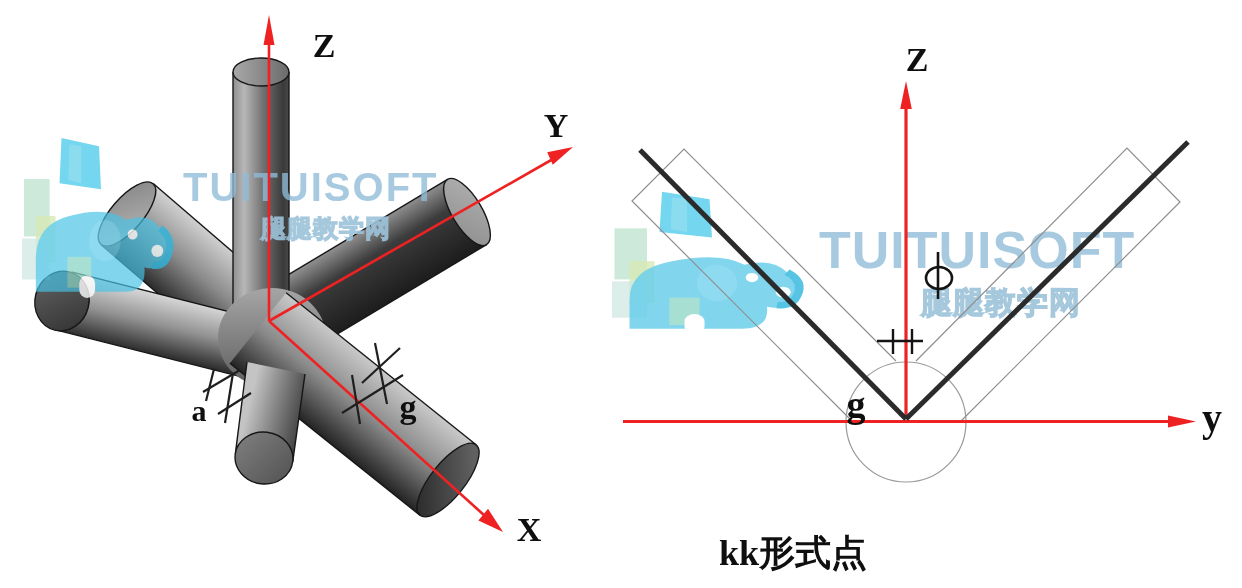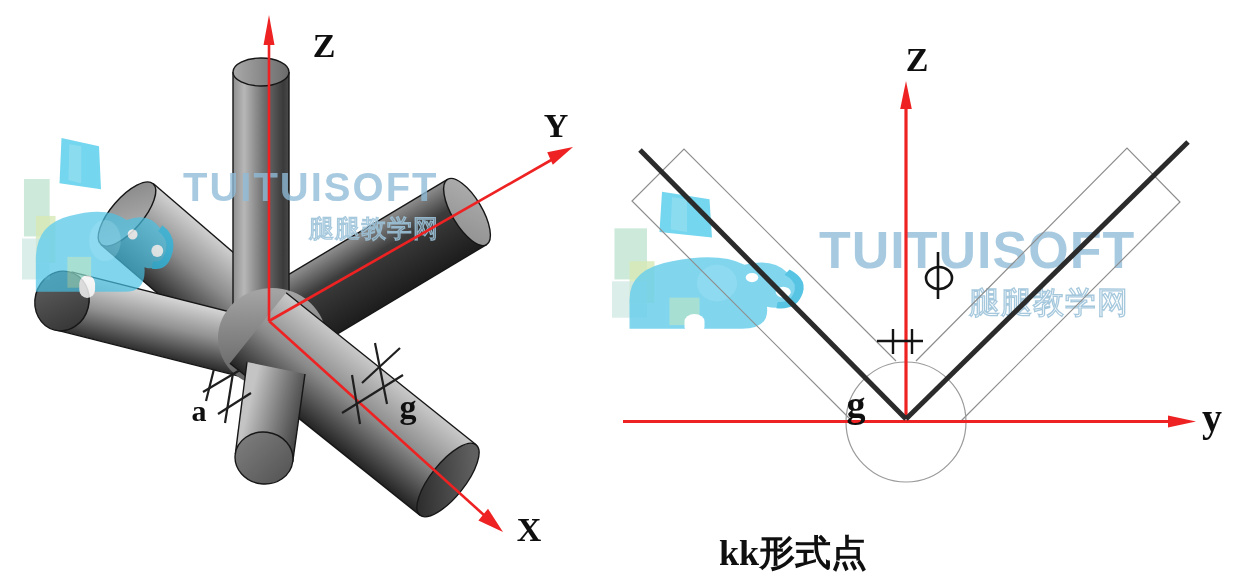--- a/index.html
+++ b/index.html
@@ -3,22 +3,22 @@
 <meta charset="utf-8">
 <style>
   html,body{margin:0;padding:0;background:#fff;}
   .canvas{position:relative;width:1242px;height:588px;background:#ffffff;overflow:hidden;
           font-family:"Liberation Serif","DejaVu Serif",serif;}
   .layer{position:absolute;left:0;top:0;width:1242px;height:588px;}
   svg{display:block;}
   .wm-brand{position:absolute;font-family:"Liberation Sans","DejaVu Sans",sans-serif;
             font-weight:bold;color:#8fbcd8;opacity:.78;white-space:nowrap;line-height:1;}
   .wm-site{position:absolute;font-family:"Liberation Sans","DejaVu Sans",sans-serif;
-           font-weight:normal;color:rgba(255,255,255,0.15);-webkit-text-stroke:1.3px #9cc3da;
-           opacity:.9;white-space:nowrap;line-height:1;margin-left:48px;}
+           font-weight:bold;color:rgba(255,255,255,0.15);-webkit-text-stroke:1.3px #9cc3da;
+           opacity:.9;white-space:nowrap;line-height:1;}
   .axis-label{font-family:"Liberation Serif","DejaVu Serif",serif;font-weight:700;fill:#0f0f0f;}
   .cap-caption{font-family:"Liberation Serif","DejaVu Serif",serif;font-weight:700;fill:#0f0f0f;}
 </style>
 </head>
 <body>
 
 <div class="canvas">
 
   <svg class="layer" width="1242" height="588" viewBox="0 0 1242 588">
     <defs>

